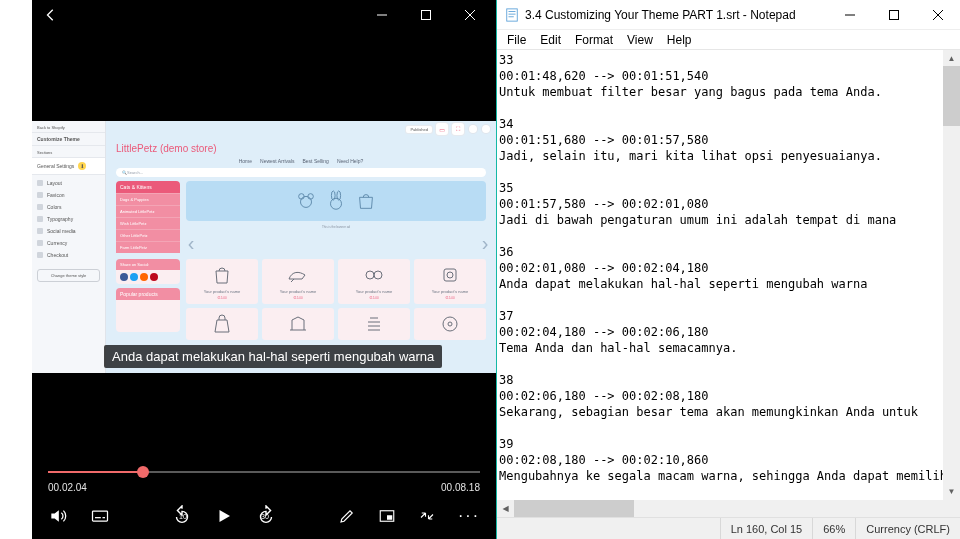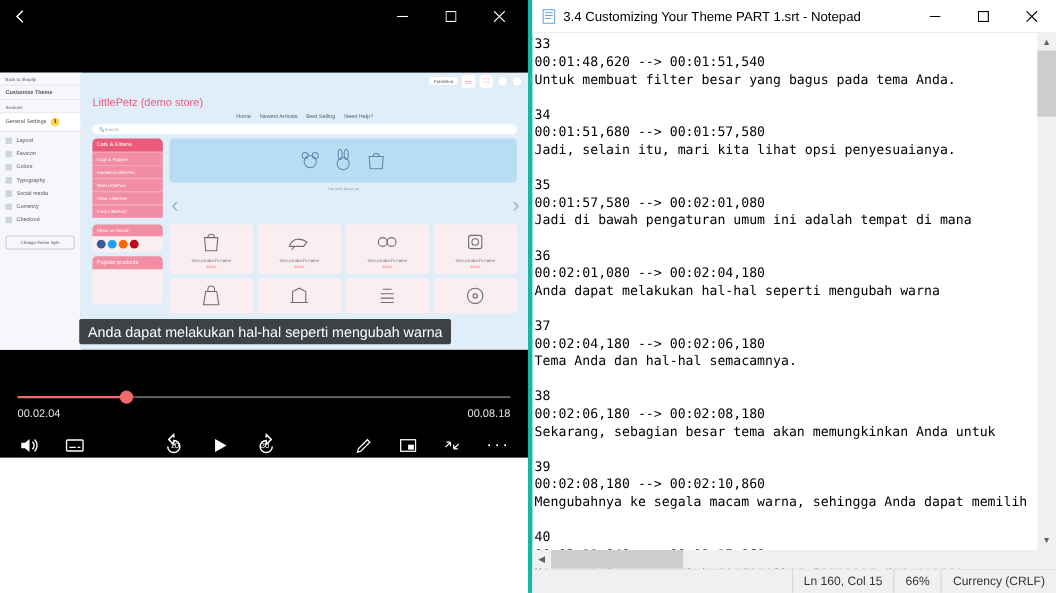--- a/index.html
+++ b/index.html
@@ -1,17 +1,17 @@
 <!DOCTYPE html>
 <html><head>
 <meta charset="utf-8">
 <style>
 * { margin: 0; padding: 0; box-sizing: border-box; }
 body { font-family: "Segoe UI", Arial, sans-serif; width: 960px; height: 539px; overflow: hidden; display: flex; background: #fff; }
-.video-pane { width: 480px; height: 416px; background: #000; position: relative; display: flex; flex-direction: column; }
+.video-pane { width: 480px; height: 539px; background: #000; position: relative; display: flex; flex-direction: column; margin-left: 32px; }
 .video-titlebar { height: 30px; display: flex; align-items: center; justify-content: space-between; padding: 0 4px; }
 .video-titlebar .left { display: flex; gap: 8px; align-items: center; padding-left: 8px; }
 .video-titlebar .right { display: flex; align-items: center; }
 .win-btn { width: 44px; height: 30px; display: flex; align-items: center; justify-content: center; color: #fff; font-size: 10px; }
 .win-btn svg { stroke: #fff; }
 .video-content { flex: 1; position: relative; background: #000; display: flex; align-items: center; justify-content: center; }
 .frame { width: 100%; height: 252px; background: #dfeef9; position: relative; overflow: hidden; }
 .sidebar { position: absolute; left: 0; top: 0; width: 74px; height: 100%; background: #f5f7fa; border-right: 1px solid #e0e4ea; font-size: 5px; }
 .sidebar-top { padding: 4px 5px 2px; border-bottom: 1px solid #e5e8ed; color: #555; font-size: 4px;}
 .sidebar-top2 { padding: 3px 5px; border-bottom: 1px solid #e5e8ed; color: #555; font-size: 5px; font-weight:600;}
@@ -47,30 +47,30 @@
 .prod-grid { flex:1; display:flex; gap:4px; position:relative;}
 .prod { flex:1; background:#fbeef1; border-radius:3px; padding:4px; display:flex; flex-direction:column; align-items:center; gap:2px;}
 .prod .pi { width:24px; height:24px; display:flex; align-items:center; justify-content:center;}
 .prod .pn { font-size:4px; color:#6b7482; text-align:center;}
 .prod .pp { font-size:3px; color:#eb5a7a;}
 .prod-grid2 { flex:1; display:flex; gap:4px; margin-top:4px;}
 .arrow { position:absolute; width:18px; height:32px; top:90px; color:#9fb4c8; font-size:20px; display:flex; align-items:center; justify-content:center;}
 .arrow.l { left:76px;}
 .arrow.r { right:2px;}
 .caption { position:absolute; left:72px; bottom:5px; background:rgba(0,0,0,0.72); color:#fff; padding:4px 8px; font-size:13px; border-radius:2px; }
-.video-bottom { padding: 0 16px 0; text-align: right; }
+.video-bottom { padding: 0 16px 12px; text-align: right; }
 .timeline { position: relative; height: 16px; margin-bottom: 2px; }
 .track { position: absolute; left: 0; right: 0; top: 7px; height: 2px; background: #5a5a5a; }
 .track-fill { position: absolute; left: 0; top: 7px; height: 2px; background: #f06a6a; width: 22%; }
 .thumb { position: absolute; top: 2px; width: 12px; height: 12px; border-radius: 50%; background: #f06a6a; left: calc(22% - 6px); }
 .timebar { display: flex; justify-content: space-between; font-size: 10px; color: #e4e4e4; margin-bottom: 12px; }
 .controls { display: flex; align-items: center; justify-content: space-between; }
 .controls .grp { display: flex; gap: 22px; align-items: center; }
 .ctrl { color: #fff; display: flex; align-items: center; justify-content: center; }
-.notepad-pane { width: 480px; height: 539px; background: #fff; display: flex; flex-direction: column; border-left: 4px solid #14b8a6; }
+.notepad-pane { width: 480px; height: 539px; background: #fff; display: flex; flex-direction: column; border-left: 1px solid #14b8a6; }
 .np-titlebar { height: 30px; display: flex; align-items: center; justify-content: space-between; background: #fff; border-bottom: 1px solid #eee; }
 .np-titlebar .left { display: flex; align-items: center; gap: 6px; padding-left: 8px; font-size: 12px; }
 .np-titlebar .right { display: flex; }
 .np-btn { width: 44px; height: 30px; display: flex; align-items: center; justify-content: center; }
 .np-menu { height: 20px; display: flex; gap: 2px; padding: 0 4px; font-size: 12px; border-bottom: 1px solid #e6e6e6; align-items: center; }
 .np-menu span { padding: 0 6px; }
 .np-body { flex: 1; overflow: hidden; position: relative; }
 .np-text { font-family: Consolas, monospace; font-size: 12px; line-height: 16px; white-space: pre; padding: 2px 1px 0 2px; }
 .np-scroll-v { position: absolute; right: 0; top: 0; bottom: 17px; width: 17px; background: #f0f0f0; }
 .np-scroll-v .th { position: absolute; top: 16px; width: 17px; height: 60px; background: #cdcdcd; }
@@ -389,20 +389,27 @@
           </svg>
         </div>
       <div class="np-btn">
           <svg width="10" height="10">
             <line x1="0" y1="0" x2="10" y2="10" stroke="#000"></line>
             <line x1="10" y1="0" x2="0" y2="10" stroke="#000"></line>
           </svg>
         </div>
     </div>
   </div>
+  <div class="np-menu" id="np-menu">
+      <span>File</span>
+      <span>Edit</span>
+      <span>Format</span>
+      <span>View</span>
+      <span>Help</span>
+    </div>
   <div class="np-body">
     <div class="np-text" id="np-text">33
 00:01:48,620 --&gt; 00:01:51,540
 Untuk membuat filter besar yang bagus pada tema Anda.
 
 34
 00:01:51,680 --&gt; 00:01:57,580
 Jadi, selain itu, mari kita lihat opsi penyesuaianya.
 
 35

